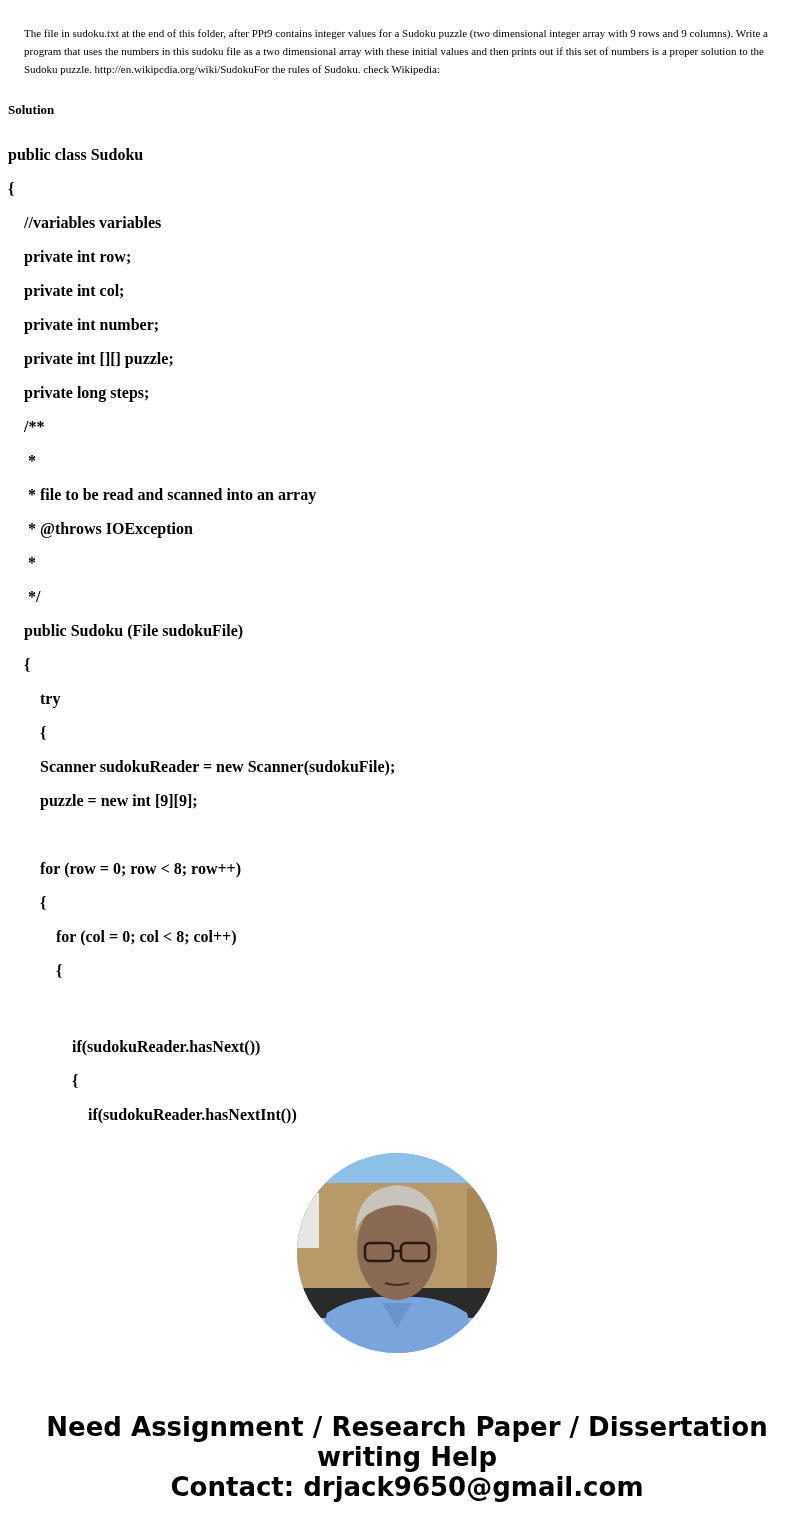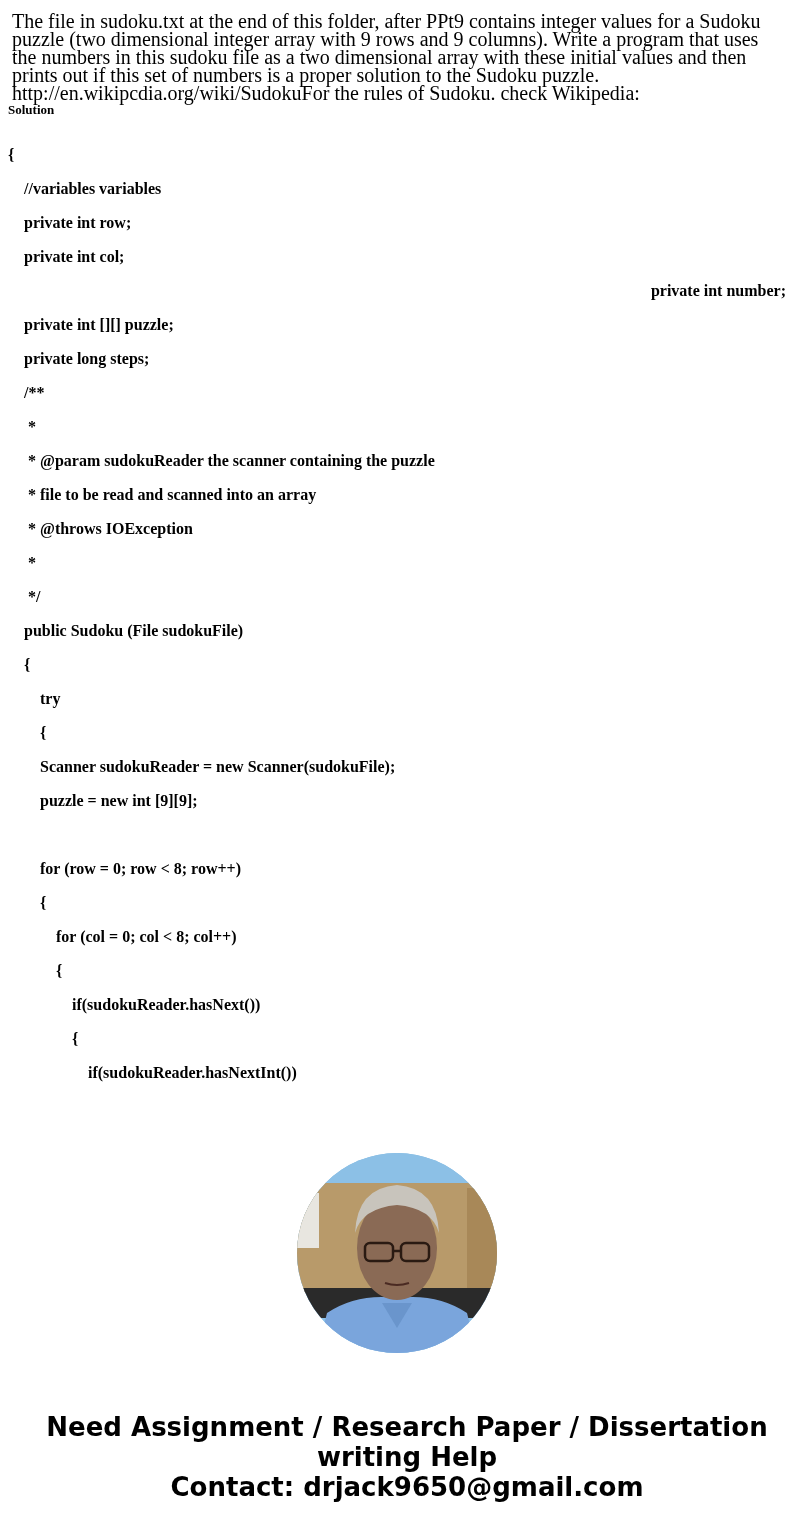--- a/index.html
+++ b/index.html
@@ -15,23 +15,23 @@
       font-family: "Liberation Serif", serif;
       color: #000000;
     }
     .content {
       position: absolute;
       left: 8px;
       top: 8px;
       width: 778px;
     }
     .intro {
-      font-size: 20px;
+      font-size: 11px;
       line-height: 18px;
-      margin: 4px;
+      margin: 16px;
     }
     .solution-heading {
       font-size: 13px;
       font-weight: bold;
       margin: 0;
       position: absolute;
       left: 0;
       top: 91px;
       line-height: 22px;
     }
@@ -79,46 +79,46 @@
       margin: 0;
     }
   </style>
 </head>
 <body>
 
 <div class="content">
   <p class="intro">The file in sudoku.txt at the end of this folder, after PPt9 contains integer values for a Sudoku puzzle (two dimensional integer array with 9 rows and 9 columns). Write a program that uses the numbers in this sudoku file as a two dimensional array with these initial values and then prints out if this set of numbers is a proper solution to the Sudoku puzzle. http://en.wikipcdia.org/wiki/SudokuFor the rules of Sudoku. check Wikipedia:</p>
   <h3 class="solution-heading">Solution</h3>
   <div class="code" id="code-block">
+      <p class="code-line" style="padding-left: 0px;">public class Sudoku</p>
       <p class="code-line" style="padding-left: 0px;">{</p>
       <p class="code-line" style="padding-left: 16px;">//variables variables</p>
       <p class="code-line" style="padding-left: 16px;">private int row;</p>
       <p class="code-line" style="padding-left: 16px;">private int col;</p>
-      <p class="code-line" style="padding-left: 16px; text-align: right;">private int number;</p>
+      <p class="code-line" style="padding-left: 16px;">private int number;</p>
       <p class="code-line" style="padding-left: 16px;">private int [][] puzzle;</p>
       <p class="code-line" style="padding-left: 16px;">private long steps;</p>
       <p class="code-line" style="padding-left: 16px;">/**</p>
       <p class="code-line" style="padding-left: 16px;"> *</p>
-      <p class="code-line" style="padding-left: 16px;"> * @param sudokuReader the scanner containing the puzzle</p>
       <p class="code-line" style="padding-left: 16px;"> * file to be read and scanned into an array</p>
       <p class="code-line" style="padding-left: 16px;"> * @throws IOException</p>
       <p class="code-line" style="padding-left: 16px;"> *</p>
       <p class="code-line" style="padding-left: 16px;"> */</p>
       <p class="code-line" style="padding-left: 16px;">public Sudoku (File sudokuFile)</p>
       <p class="code-line" style="padding-left: 16px;">{</p>
       <p class="code-line" style="padding-left: 32px;">try</p>
       <p class="code-line" style="padding-left: 32px;">{</p>
       <p class="code-line" style="padding-left: 32px;">Scanner sudokuReader = new Scanner(sudokuFile);</p>
       <p class="code-line" style="padding-left: 32px;">puzzle = new int [9][9];</p>
       <p class="code-line" style="padding-left: 32px;"></p>
       <p class="code-line" style="padding-left: 32px;">for (row = 0; row &lt; 8; row++)</p>
       <p class="code-line" style="padding-left: 32px;">{</p>
       <p class="code-line" style="padding-left: 48px;">for (col = 0; col &lt; 8; col++)</p>
       <p class="code-line" style="padding-left: 48px;">{</p>
-      <p class="code-line" style="padding-left: 64px;">if(sudokuReader.hasNext())</p>
+      <p class="code-line" style="padding-left: 64px; margin-top: 42px;">if(sudokuReader.hasNext())</p>
       <p class="code-line" style="padding-left: 64px;">{</p>
       <p class="code-line" style="padding-left: 80px;">if(sudokuReader.hasNextInt())</p>
     </div>
 </div>
 
 <div class="avatar">
   <svg width="200" height="200" viewBox="0 0 200 200">
     <rect x="0" y="0" width="200" height="200" fill="#8cc0e6"></rect>
     <rect x="0" y="30" width="200" height="110" fill="#b89a6a"></rect>
     <rect x="0" y="40" width="22" height="55" fill="#e8e6e0"></rect>

